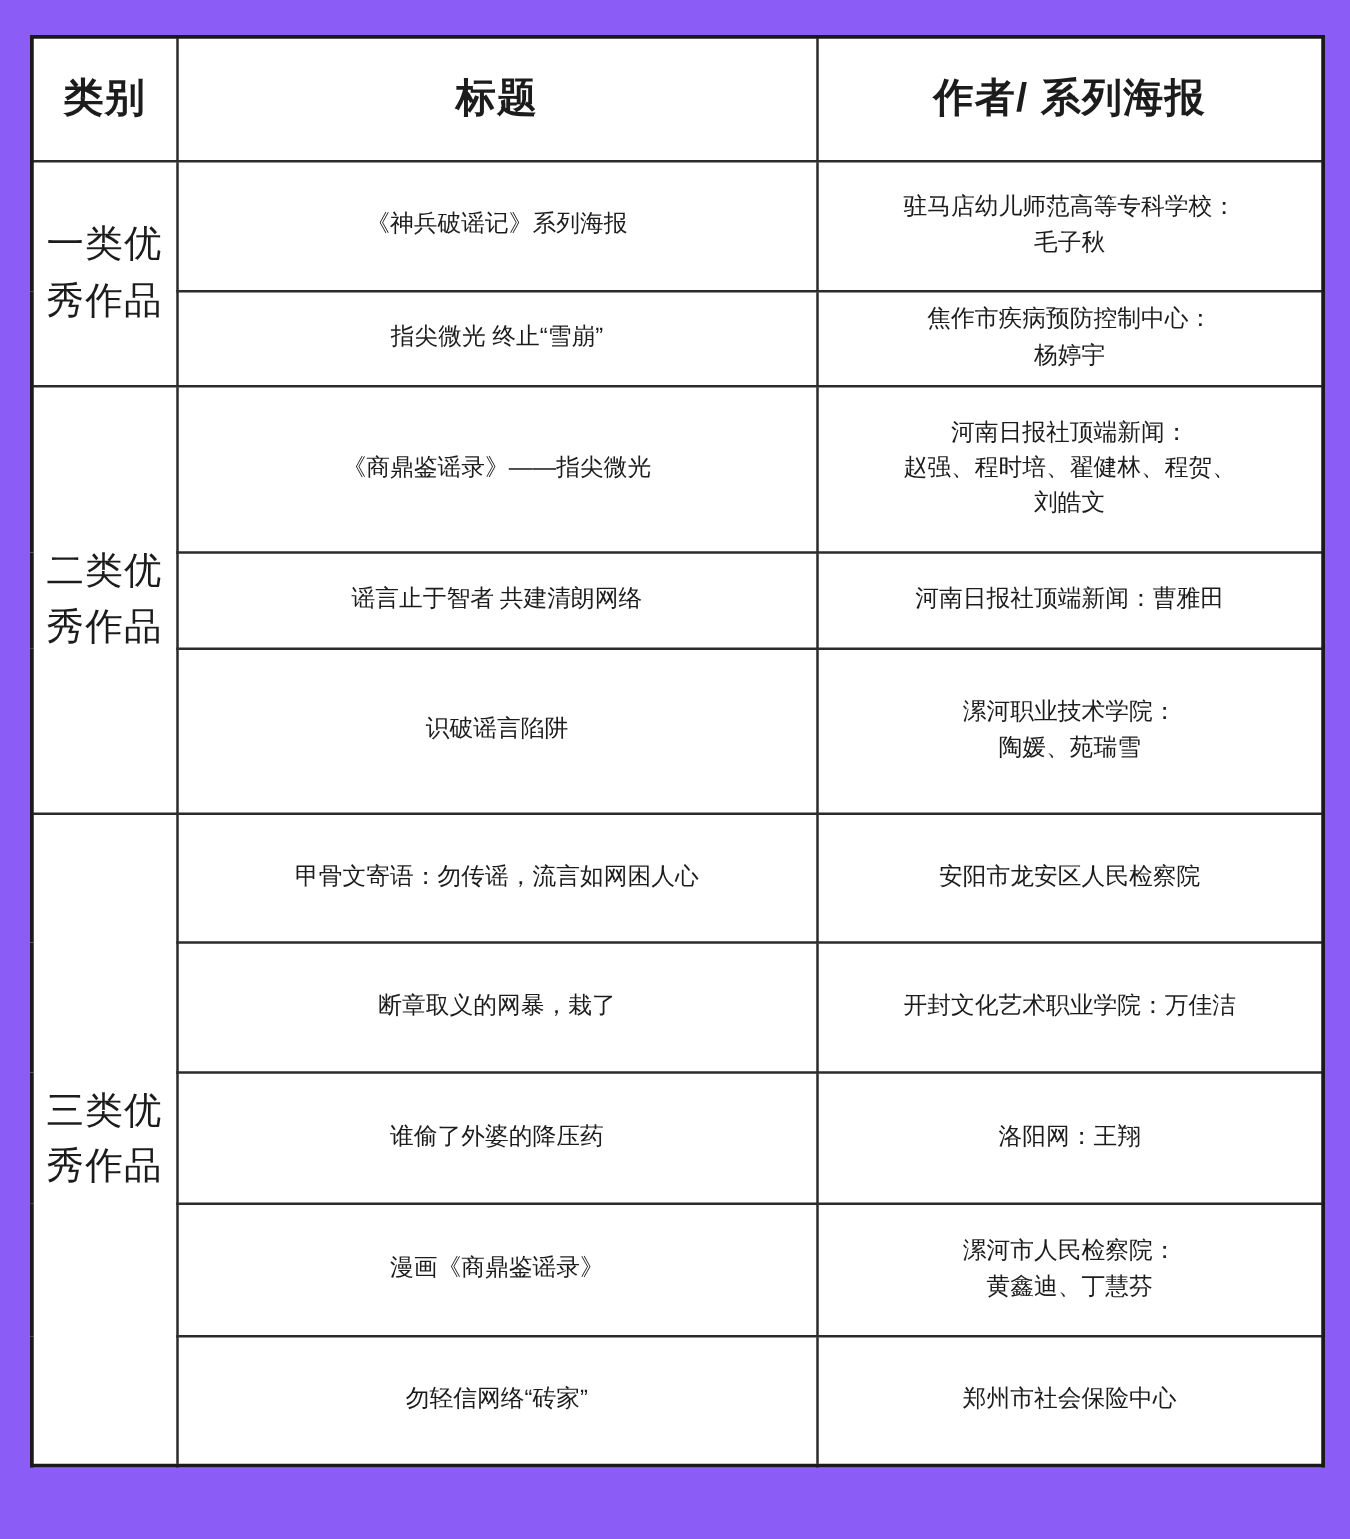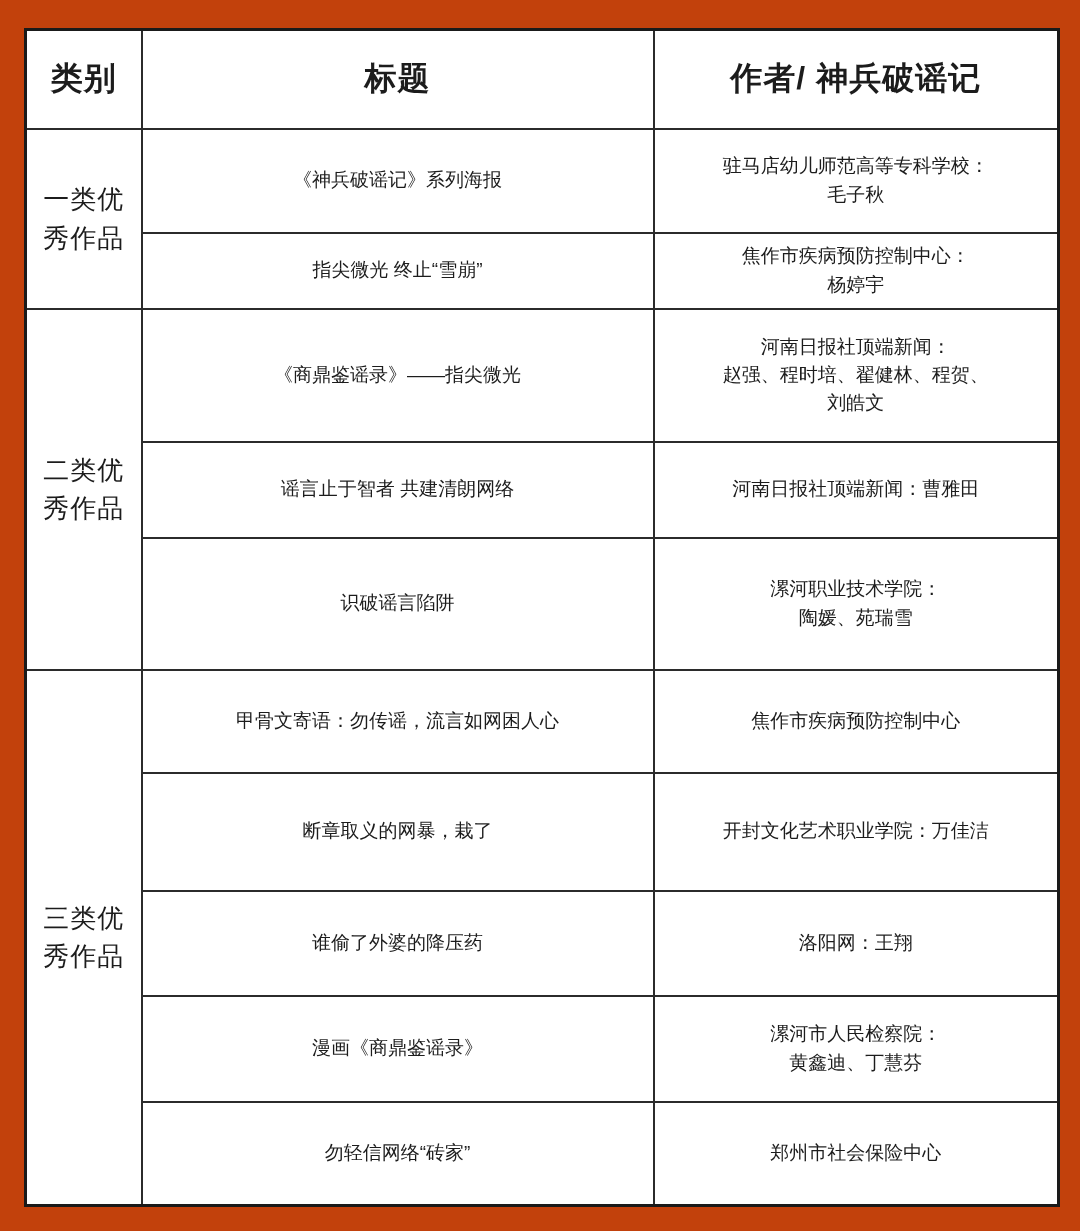--- a/index.html
+++ b/index.html
@@ -8,21 +8,21 @@
     background: #ffffff;
     width: 1080px;
     height: 1231px;
     font-family: "Liberation Sans", "DejaVu Sans", sans-serif;
     color: #1c1c1c;
   }
   .page {
     position: relative;
     width: 1080px;
     height: 1231px;
-    background: #c2410c;
+    background: #8b5cf6;
     overflow: hidden;
   }
   table.award-table {
     position: absolute;
     left: 24px;
     top: 28px;
     width: 1033px;
     border-collapse: collapse;
     table-layout: fixed;
     background: #ffffff;
@@ -48,39 +48,39 @@
   td {
     font-size: 19px;
     font-weight: 500;
     line-height: 1.48;
   }
   td.category-cell,
   td.author-cell {
     white-space: pre-line;
   }
   td.category-cell {
-    font-size: 26px;
+    font-size: 30px;
     letter-spacing: 1px;
   }
 </style>
 </head>
 <body>
 
 <div class="page">
   <table class="award-table">
     <colgroup>
       <col style="width:116px">
       <col style="width:512px">
       <col style="width:405px">
     </colgroup>
     <thead>
       <tr>
         <th class="hdr">类别</th>
         <th class="hdr">标题</th>
-        <th class="hdr">作者/ 神兵破谣记</th>
+        <th class="hdr">作者/ 系列海报</th>
       </tr>
     </thead>
     <tbody>
 
       <tr style="height:104px;">
         <td class="category-cell" rowspan="2">一类优
 秀作品</td>
         <td class="title-cell">《神兵破谣记》系列海报</td>
         <td class="author-cell">驻马店幼儿师范高等专科学校：
 毛子秋</td>
@@ -92,37 +92,37 @@
       </tr>
 
       <tr style="height:133px;">
         <td class="category-cell" rowspan="3">二类优
 秀作品</td>
         <td class="title-cell">《商鼎鉴谣录》——指尖微光</td>
         <td class="author-cell">河南日报社顶端新闻：
 赵强、程时培、翟健林、程贺、
 刘皓文</td>
       </tr>
-      <tr style="height:96px;">
+      <tr style="height:77px;font-family:Liberation Serif, serif;">
         <td class="title-cell">谣言止于智者 共建清朗网络</td>
         <td class="author-cell">河南日报社顶端新闻：曹雅田</td>
       </tr>
       <tr style="height:132px;">
         <td class="title-cell">识破谣言陷阱</td>
         <td class="author-cell">漯河职业技术学院：
 陶媛、苑瑞雪</td>
       </tr>
 
       <tr style="height:103px;">
         <td class="category-cell" rowspan="5">三类优
 秀作品</td>
         <td class="title-cell">甲骨文寄语：勿传谣，流言如网困人心</td>
-        <td class="author-cell">焦作市疾病预防控制中心</td>
+        <td class="author-cell">安阳市龙安区人民检察院</td>
       </tr>
-      <tr style="height:118px;">
+      <tr style="height:104px;">
         <td class="title-cell">断章取义的网暴，栽了</td>
         <td class="author-cell">开封文化艺术职业学院：万佳洁</td>
       </tr>
       <tr style="height:105px;">
         <td class="title-cell">谁偷了外婆的降压药</td>
         <td class="author-cell">洛阳网：王翔</td>
       </tr>
       <tr style="height:106px;">
         <td class="title-cell">漫画《商鼎鉴谣录》</td>
         <td class="author-cell">漯河市人民检察院：

